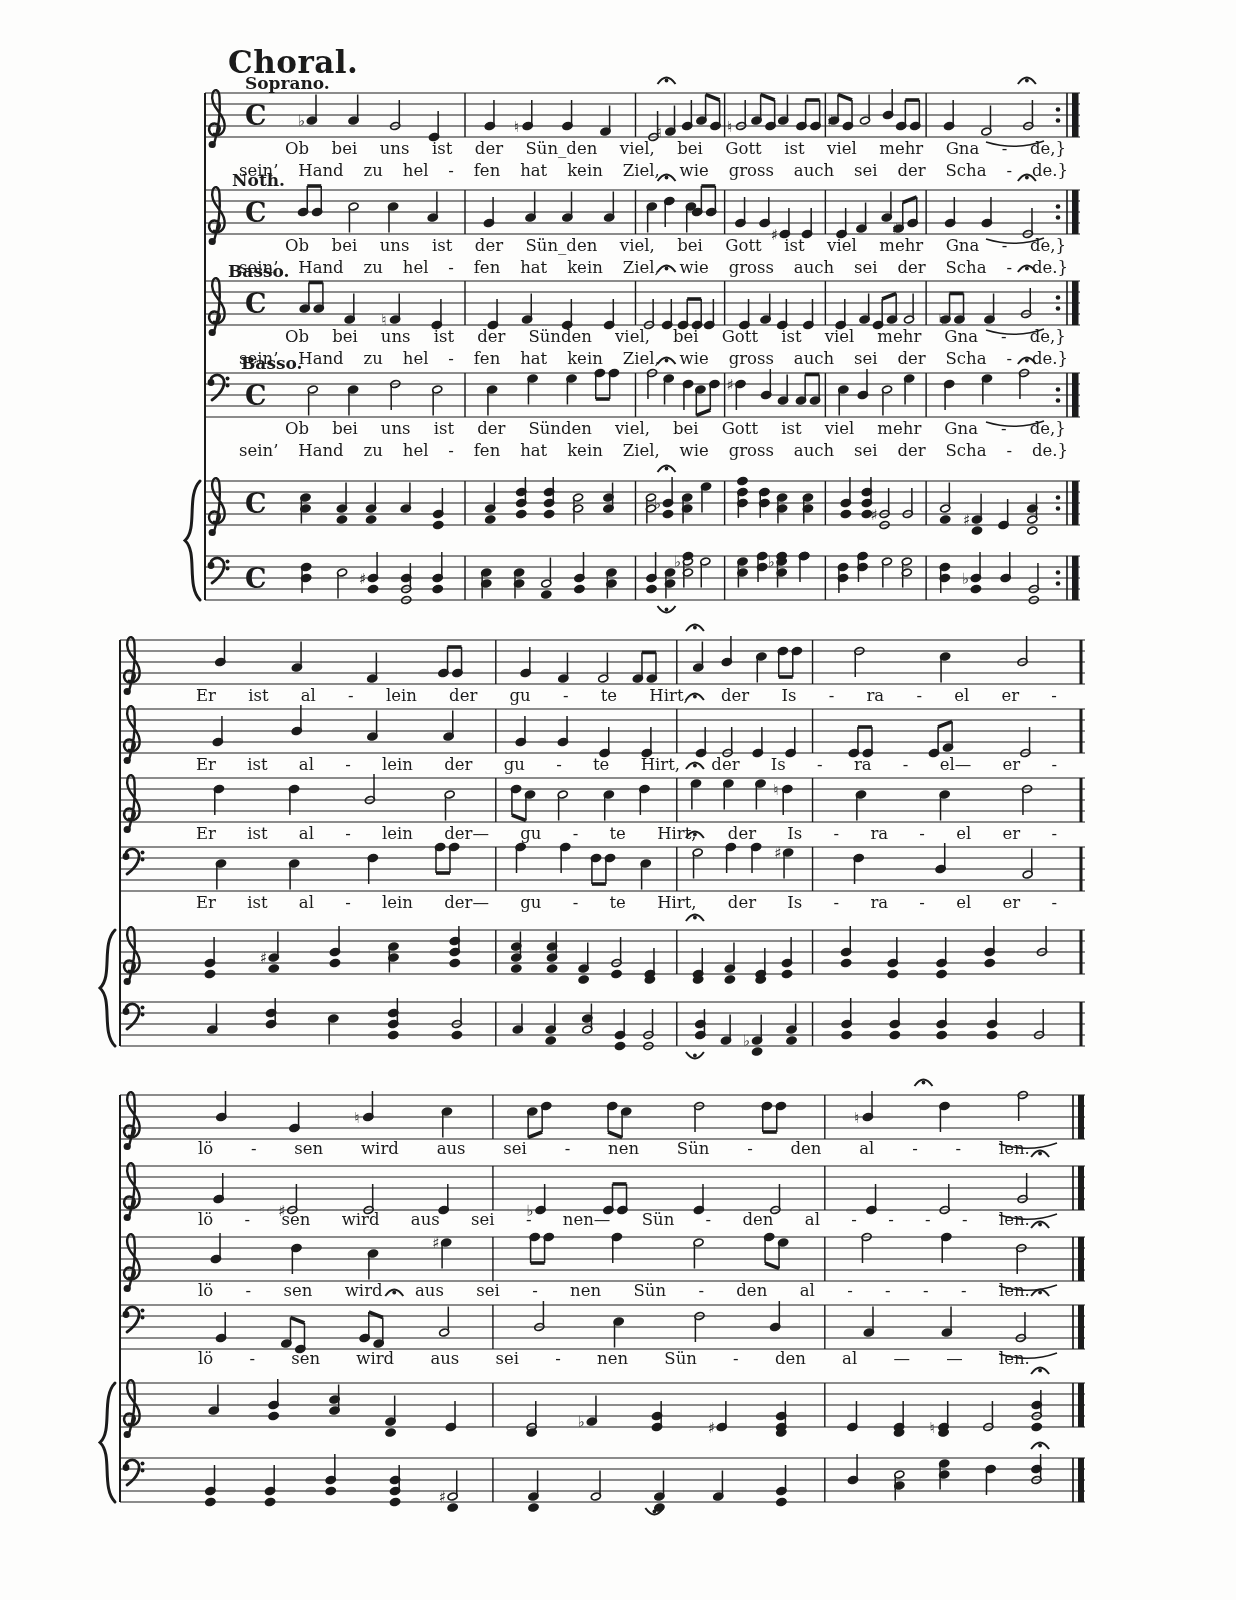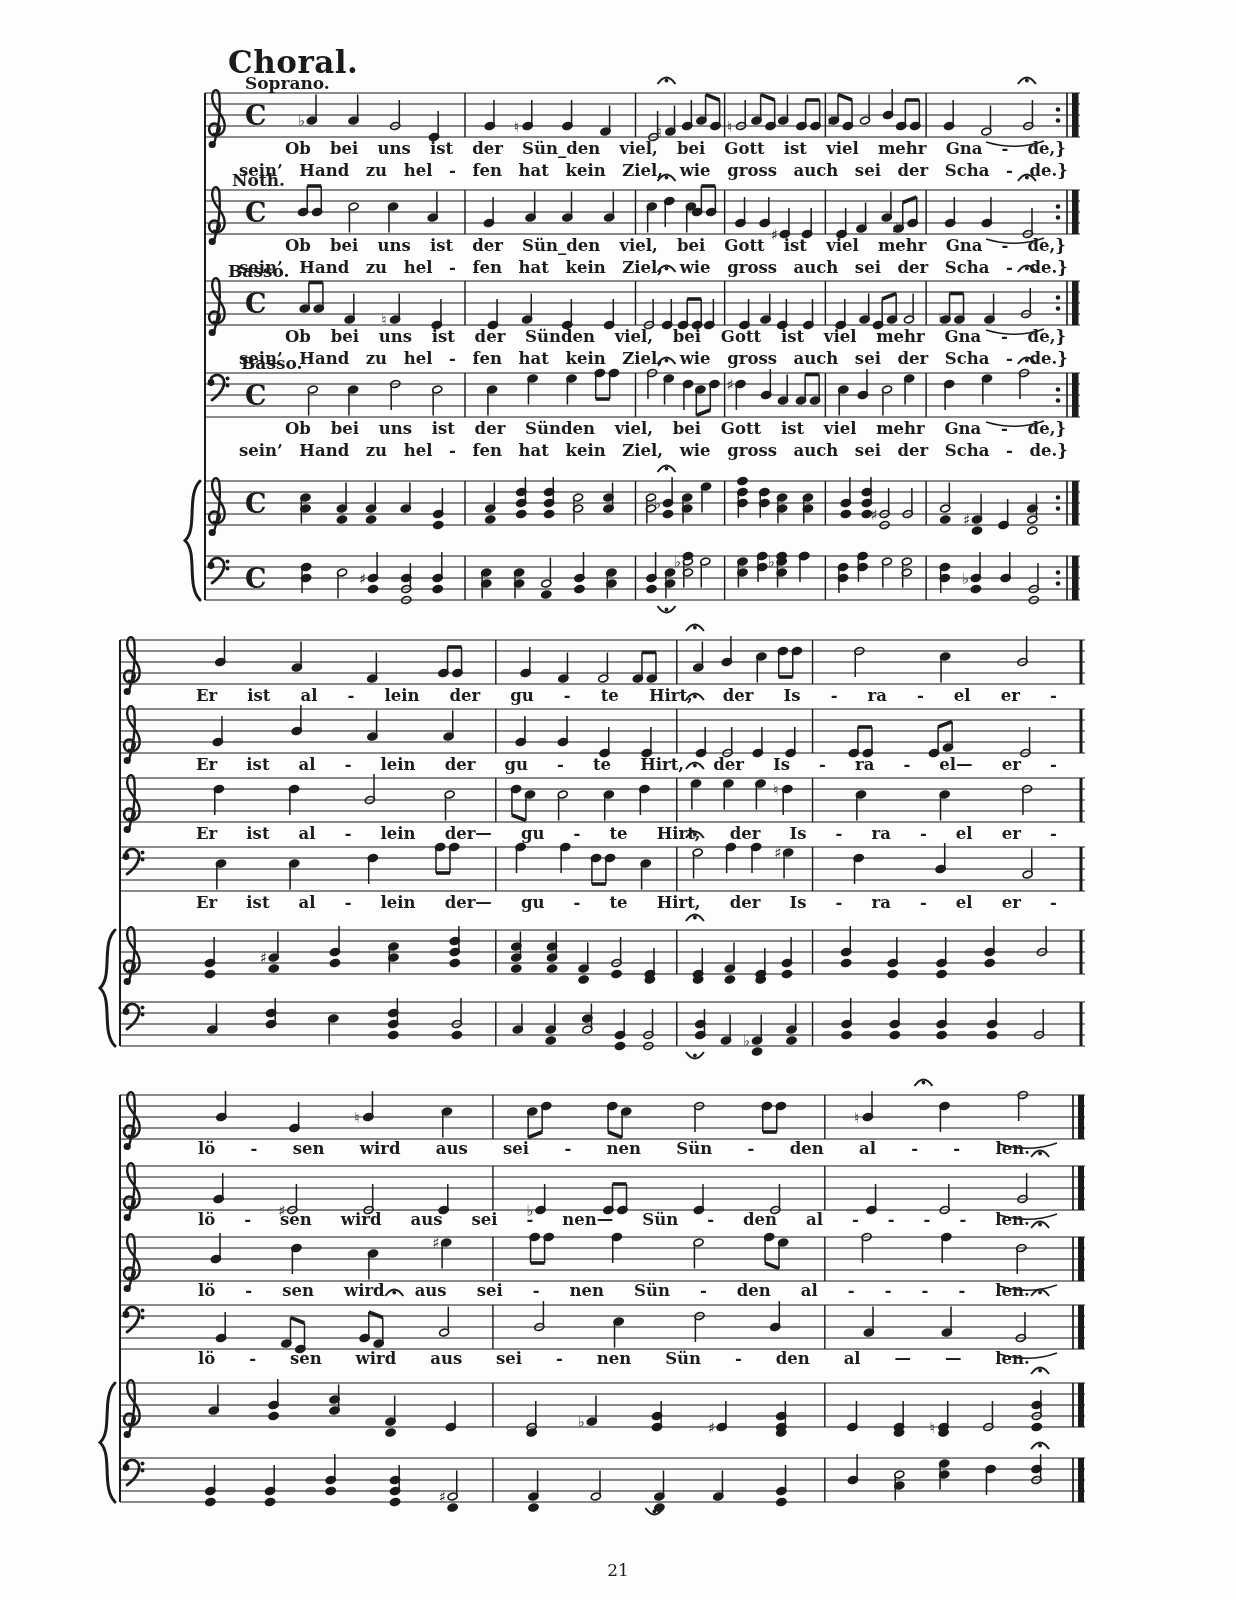--- a/index.html
+++ b/index.html
@@ -3,21 +3,21 @@
 <meta charset="utf-8">
 <style>
   html,body{margin:0;padding:0;background:#8f8f8f;}
   .page{position:relative;width:1236px;height:1600px;background:#fdfdfc;
         font-family:"DejaVu Serif",serif;color:#1b1b1b;overflow:hidden;margin:0 auto;}
   .title-row{position:absolute;left:228px;top:44px;display:flex;align-items:flex-start;gap:13px;white-space:nowrap;}
   .title{font-size:31px;font-weight:bold;letter-spacing:.5px;}
   .subtitle{font-size:20px;font-weight:bold;}
   .vlabel{position:absolute;font-size:17px;font-weight:bold;white-space:nowrap;}
   .lyrics{position:absolute;display:flex;justify-content:space-between;
-          font-size:16.5px;font-weight:700;white-space:nowrap;line-height:20px;}
+          font-size:16.5px;font-weight:400;white-space:nowrap;line-height:20px;}
   .lyrics span{display:inline-block;}
   .sysline{position:absolute;width:2.4px;background:#1b1b1b;}
   .pageno{position:absolute;left:0;right:0;bottom:20px;text-align:center;font-size:17px;}
 </style>
 </head>
 <body>
 
 <div class="page">
   <div class="title-row">
     <span class="title">Choral.</span>
@@ -1761,14 +1761,13 @@
         </g>
         <g>
           <path d="M 911.09,-9 Q 920.09,-22 929.09,-9" fill="none" stroke="#1b1b1b" stroke-width="2"></path>
           <circle cx="920.09" cy="-12.5" r="1.9" fill="#1b1b1b"></circle>
         </g>
       </svg>
       <svg width="22" height="127" viewBox="0 -4 22 127" style="position: absolute; left: 97px; top: 1379px;">
         <path d="M 18,0 C 4,14.28 16,47.5 3,59.5 C 16,71.5 4,104.72 18,119" fill="none" stroke="#1b1b1b" stroke-width="3" stroke-linecap="round"></path>
       </svg>
     </div>
-  <div class="pageno">21</div>
 </div>
 
 </body></html>

